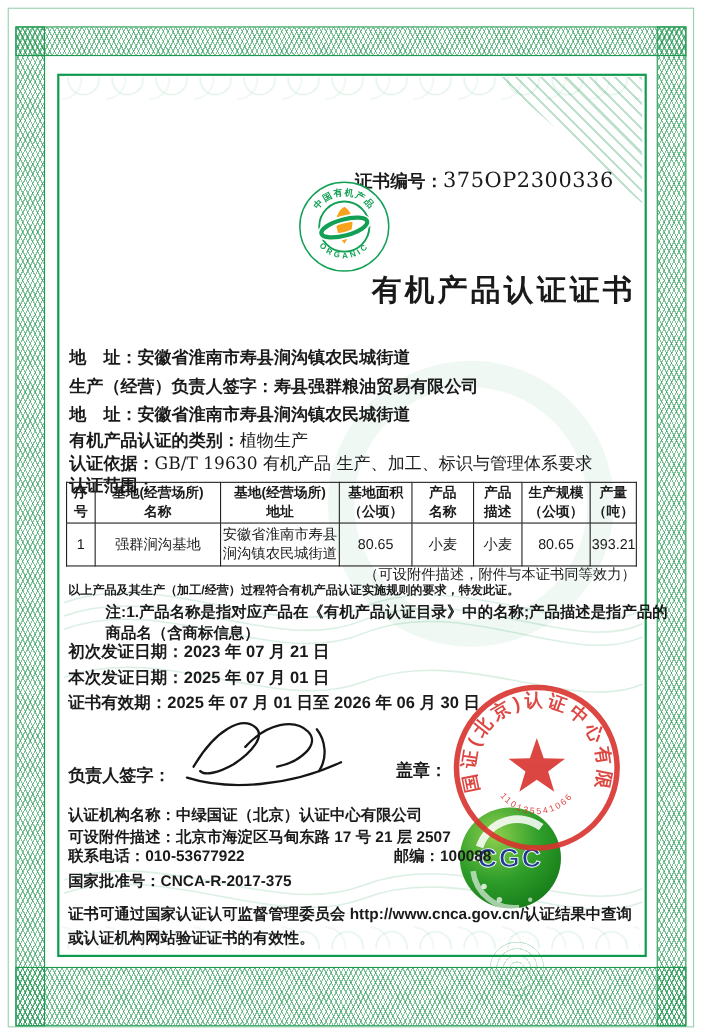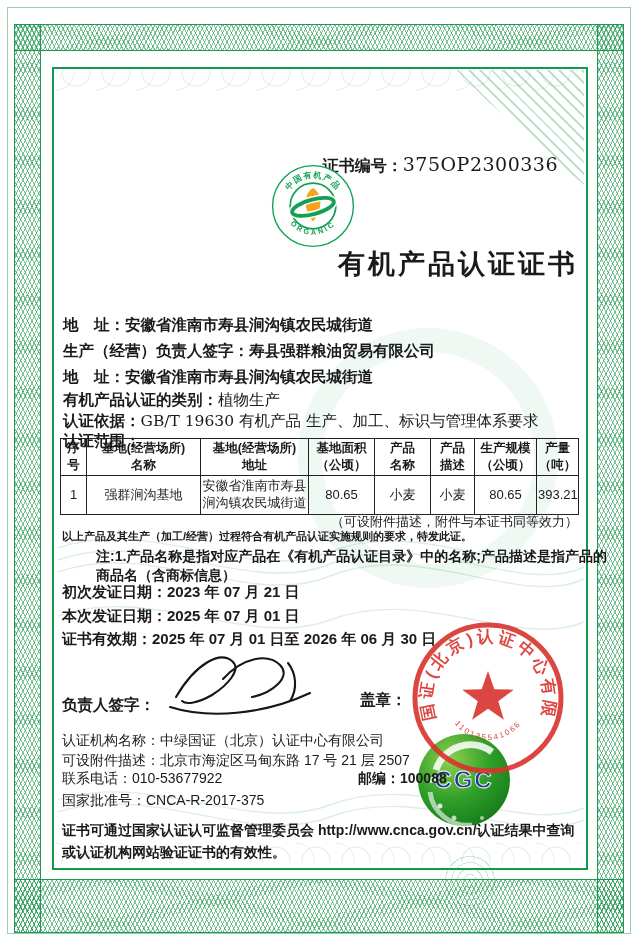--- a/index.html
+++ b/index.html
@@ -52,21 +52,21 @@
   .conformity{top:529px;font-size:11px;}
   .note{top:547px;font-size:14px;line-height:1.35;margin-left:34px;}
   .date-line{position:absolute;left:62px;font-size:15px;font-weight:bold;white-space:nowrap;}
   
   .sig-label{position:absolute;left:62px;top:695px;font-size:15.5px;font-weight:bold;}
   .seal-label{position:absolute;left:360px;top:690px;font-size:15.5px;font-weight:bold;}
   .signature{position:absolute;left:168px;top:645px;width:150px;height:70px;}
   .red-seal{position:absolute;left:408px;top:618px;width:160px;height:160px;opacity:.9;}
   .cgc-globe{position:absolute;left:416px;top:732px;width:96px;height:96px;}
   
-  .agency-line{position:absolute;left:62px;font-size:14px;font-weight:normal;white-space:nowrap;}
+  .agency-line{position:absolute;left:62px;font-size:14px;font-weight:bold;white-space:nowrap;}
   .zip{position:absolute;left:358px;font-size:14px;font-weight:bold;white-space:nowrap;}
   .footer{position:absolute;left:62px;top:820px;width:524px;font-size:14px;font-weight:bold;line-height:1.55;}
 </style>
 </head>
 <body>
 
 <div class="page">
 
   <div class="outer-hairline"></div>
   <div class="band band-top"></div>

